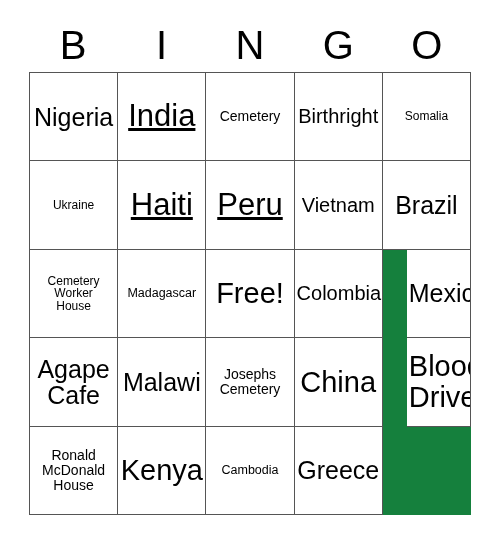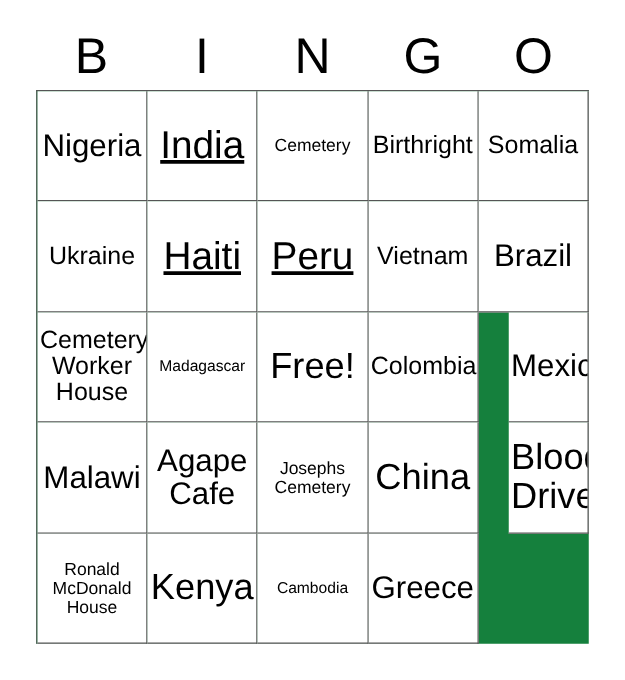--- a/index.html
+++ b/index.html
@@ -76,21 +76,21 @@
     width: 100%;
     line-height: 1.05;
     white-space: pre-line;
     word-break: normal;
   }
 
   
   .fs-xxl { font-size: 31px; text-decoration: underline; }
   .fs-xl  { font-size: 29px; }
   .fs-l   { font-size: 25px; }
-  .fs-m   { font-size: 20px; }
+  .fs-m   { font-size: 12px; }
   .fs-s   { font-size: 20px; }
   .fs-xs  { font-size: 14px; }
   .fs-xxs { font-size: 12.5px; }
 </style>
 </head>
 <body style="background: rgb(255, 255, 255); color: rgb(0, 0, 0);">
 
 <div id="card">
 
   <div id="header-row">
@@ -147,25 +147,25 @@
         <span class="cell-text fs-xl">Free!</span>
       </div>
     <div class="cell" style="border-right-color: rgb(85, 85, 85); border-bottom-color: rgb(85, 85, 85);">
         <span class="cell-text fs-s">Colombia</span>
       </div>
 
     <div class="cell" style="border-right-color: rgb(85, 85, 85); border-bottom-color: rgb(85, 85, 85); margin-left: 24px;">
         <span class="cell-text fs-l">Mexico</span>
       </div>
     <div class="cell" style="border-right-color: rgb(85, 85, 85); border-bottom-color: rgb(85, 85, 85);">
-        <span class="cell-text fs-l">Malawi</span>
+        <span class="cell-text fs-l">Agape
+Cafe</span>
       </div>
     <div class="cell" style="border-right-color: rgb(85, 85, 85); border-bottom-color: rgb(85, 85, 85);">
-        <span class="cell-text fs-l">Agape
-Cafe</span>
+        <span class="cell-text fs-l">Malawi</span>
       </div>
     <div class="cell" style="border-right-color: rgb(85, 85, 85); border-bottom-color: rgb(85, 85, 85);">
         <span class="cell-text fs-xs">Josephs
 Cemetery</span>
       </div>
     <div class="cell" style="border-right-color: rgb(85, 85, 85); border-bottom-color: rgb(85, 85, 85);">
         <span class="cell-text fs-xl">China</span>
       </div>
 
     <div class="cell" style="border-right-color: rgb(85, 85, 85); border-bottom-color: rgb(85, 85, 85); margin-left: 24px;">

